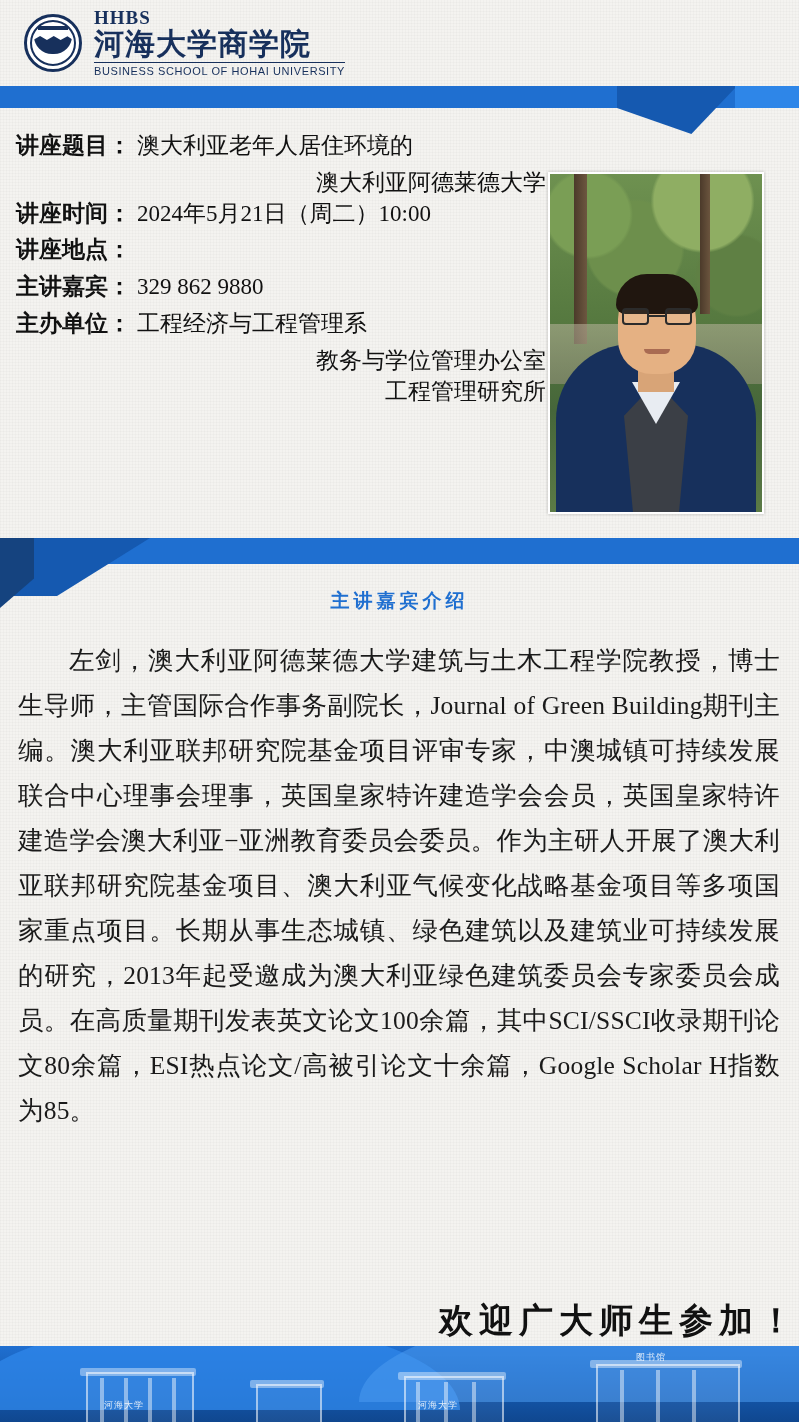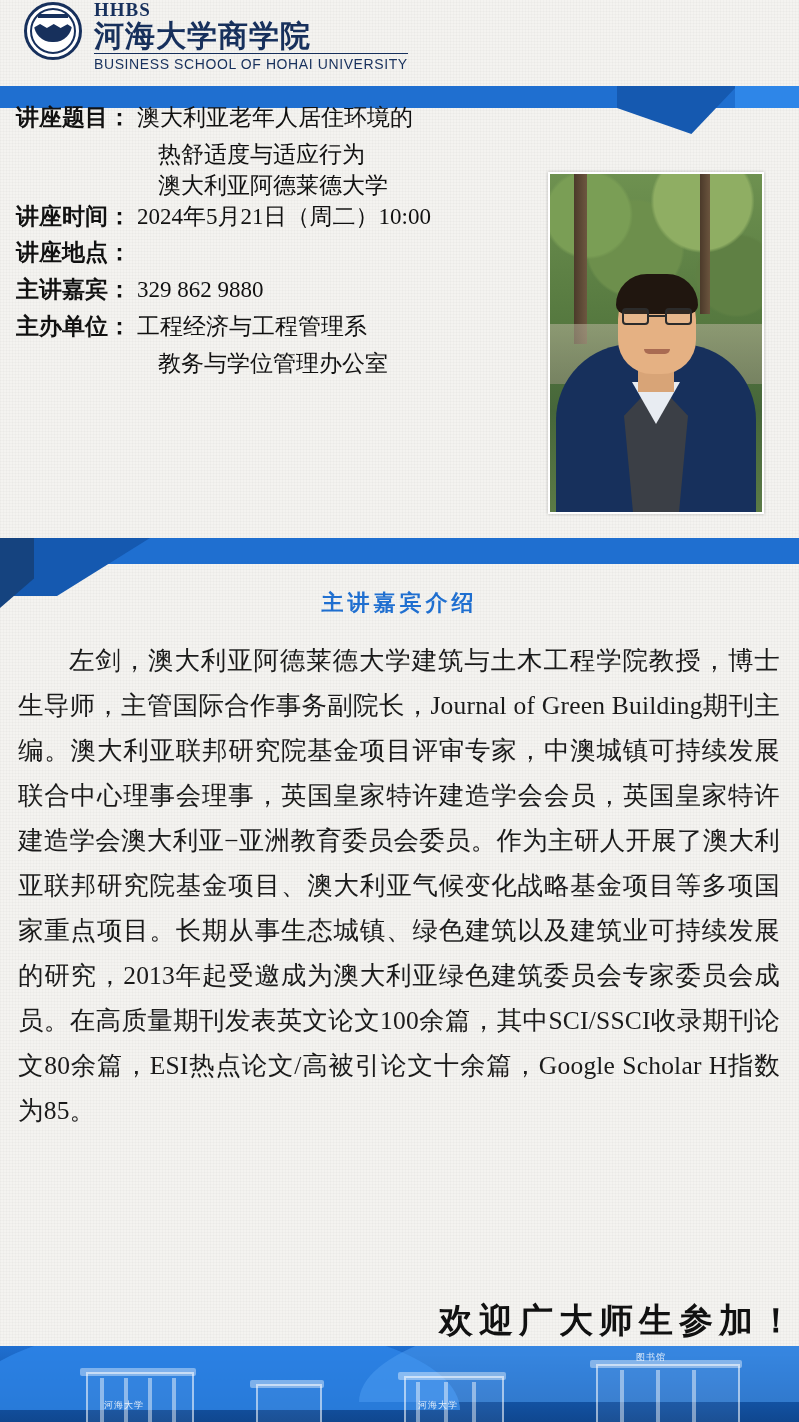--- a/index.html
+++ b/index.html
@@ -24,21 +24,21 @@
     overflow: hidden;
   }
 
   
   .header {
     position: absolute;
     top: 0; left: 0;
     width: 799px;
     height: 86px;
     display: flex;
-    align-items: flex-start;
+    align-items: center;
     padding-left: 22px;
     box-sizing: border-box;
   }
   .logo-mark {
     width: 62px;
     height: 62px;
     position: relative;
     flex: 0 0 auto;
   }
   .logo-mark .ring {
@@ -89,21 +89,21 @@
   .logo-cn {
     font-family: "Liberation Serif", serif;
     font-weight: bold;
     font-size: 30px;
     color: #17305c;
     line-height: 1.08;
     letter-spacing: 1px;
   }
   .logo-en {
     font-family: "Liberation Sans", sans-serif;
-    font-size: 14px;
+    font-size: 11px;
     color: #17305c;
     letter-spacing: 0.6px;
     line-height: 1.2;
     border-top: 1px solid #17305c;
     padding-top: 2px;
     margin-top: 1px;
   }
 
   
   .band-top {
@@ -122,21 +122,21 @@
   .band-top-notch2 {
     position: absolute;
     top: 86px; right: 0;
     width: 64px; height: 22px;
     background: #2e86e8;
   }
 
   
   .info {
     position: absolute;
-    top: 102px;
+    top: 130px;
     left: 16px;
     width: 530px;
   }
   .info-row {
     display: flex;
     align-items: flex-start;
     margin-bottom: 5px;
     line-height: 1.38;
   }
   .info-label {
@@ -145,20 +145,21 @@
     font-size: 23px;
     color: #111111;
     white-space: nowrap;
     flex: 0 0 auto;
   }
   .info-value {
     font-family: "Liberation Serif", serif;
     font-size: 23px;
     color: #111111;
     margin-left: 6px;
+    text-align: right;
   }
   .info-value.cont {
     margin-left: 0;
     padding-left: 142px;
   }
 
   
   .photo {
     position: absolute;
     top: 172px;
@@ -287,21 +288,21 @@
     clip-path: polygon(0 0, 100% 0, 100% 58%, 0 100%);
   }
 
   
   .intro-title {
     position: absolute;
     top: 588px; left: 0; width: 799px;
     text-align: center;
     font-family: "Liberation Serif", serif;
     font-weight: bold;
-    font-size: 22px;
+    font-size: 19px;
     color: #1f6fd0;
     letter-spacing: 4px;
   }
   .intro-body {
     position: absolute;
     top: 638px;
     left: 18px;
     width: 762px;
     font-family: "Liberation Serif", serif;
     font-size: 25.5px;
@@ -402,21 +403,20 @@
   <div class="band-top"></div>
   <div class="band-top-notch"></div>
   <div class="band-top-notch2"></div>
 
   <div class="info">
 
     <div class="info-row">
       <div class="info-label">讲座题目：</div>
       <div class="info-value">澳大利亚老年人居住环境的</div>
     </div>
-    <div class="info-value cont">热舒适度与适应行为</div>
 
     <div class="info-value cont">澳大利亚阿德莱德大学</div>
 
     <div class="info-row">
       <div class="info-label">讲座时间：</div>
       <div class="info-value">2024年5月21日（周二）10:00</div>
     </div>
 
     <div class="info-row">
       <div class="info-label">讲座地点：</div>
@@ -425,20 +425,21 @@
     <div class="info-row">
       <div class="info-label">主讲嘉宾：</div>
       <div class="info-value">329 862 9880</div>
     </div>
 
     <div class="info-row">
       <div class="info-label">主办单位：</div>
       <div class="info-value">工程经济与工程管理系</div>
     </div>
     <div class="info-value cont">教务与学位管理办公室</div>
+    <div class="info-value cont">工程管理研究所</div>
   </div>
 
   <div class="photo">
     <div class="bg-trees"></div>
     <div class="trunk"></div>
     <div class="trunk2"></div>
     <div class="path"></div>
     <div class="suit"></div>
     <div class="shirt"></div>
     <div class="collar"></div>

